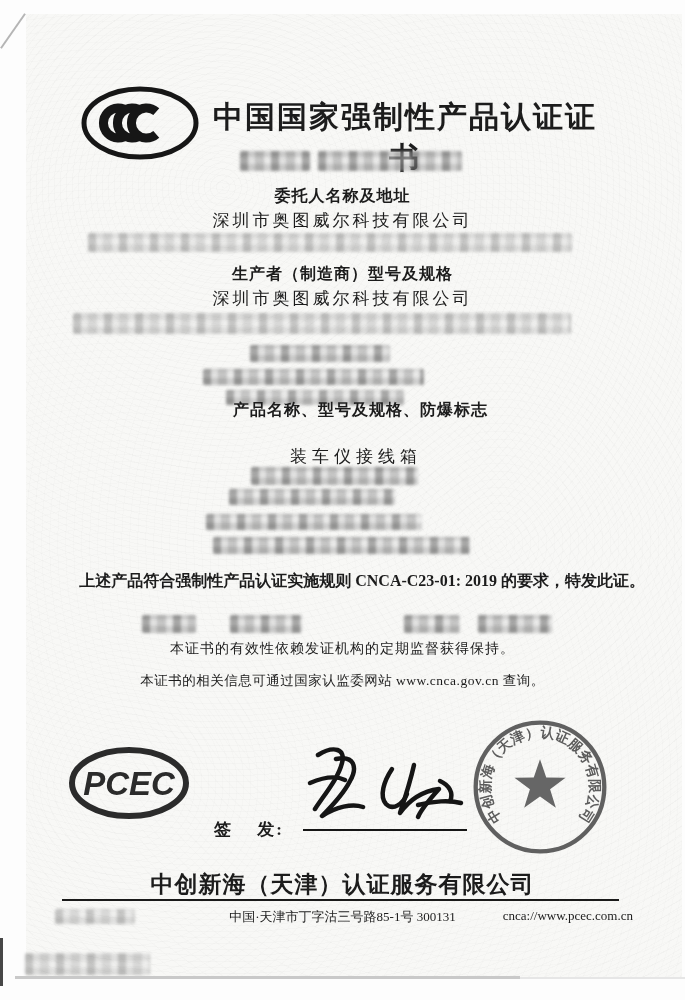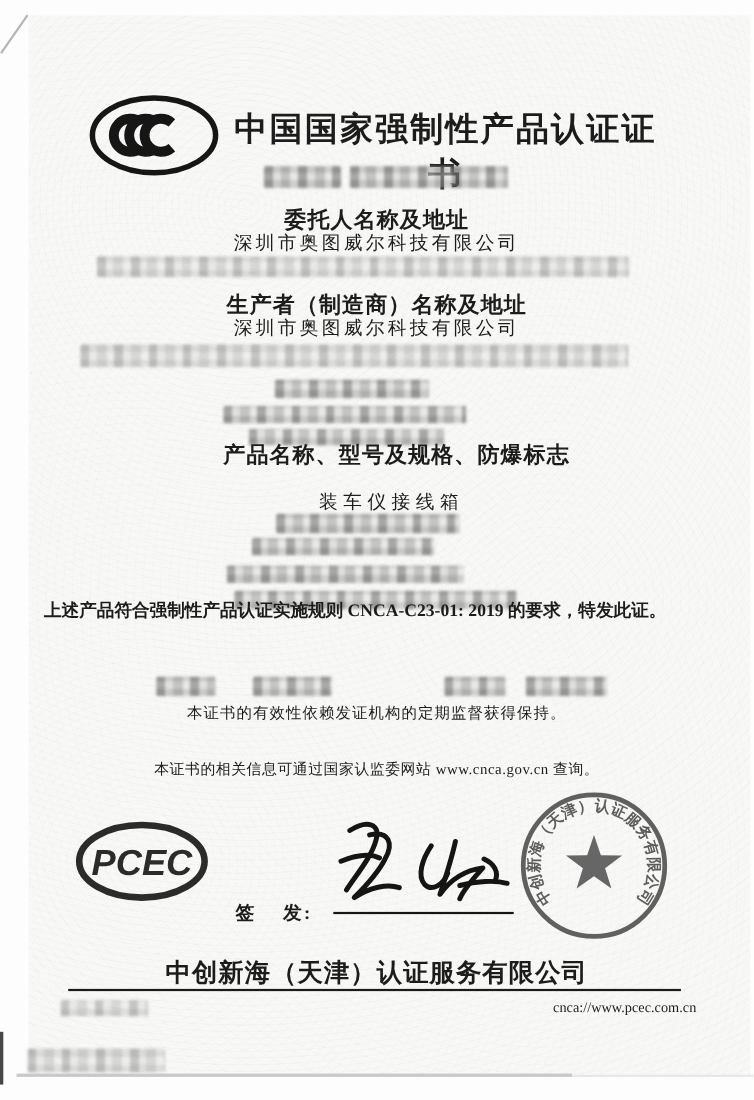--- a/index.html
+++ b/index.html
@@ -12,21 +12,21 @@
            background-color:#f8f8f6;
            background-image:
              repeating-radial-gradient(circle at 30% 18%, rgba(0,0,0,0.016) 0 1px, transparent 1px 6px),
              repeating-radial-gradient(circle at 72% 55%, rgba(0,0,0,0.013) 0 1px, transparent 1px 8px),
              repeating-radial-gradient(circle at 15% 80%, rgba(0,0,0,0.012) 0 1px, transparent 1px 7px); }
 
   .abs { position:absolute; }
   .ctr { left:0; right:0; text-align:center; }
 
   .title { font-size:30px; font-weight:bold; letter-spacing:2px; }
-  .h-sec { font-size:20px; font-weight:bold; letter-spacing:1px; }
+  .h-sec { font-size:16px; font-weight:bold; letter-spacing:1px; }
   .t-co  { font-size:17px; letter-spacing:3px; }
   .t-prod{ font-size:17px; letter-spacing:5px; }
   .t-stmt{ font-size:16px; font-weight:bold; }
   .t-note-b { font-size:14px; font-weight:normal; letter-spacing:1px; }
   .t-note   { font-size:13.5px; letter-spacing:0.5px; }
   .t-sign { font-size:17px; font-weight:bold; word-spacing:18px; letter-spacing:2px;margin-top:28px; }
   .t-issuer { font-family:"Liberation Sans","DejaVu Sans",sans-serif;
               font-size:23px; font-weight:bold; letter-spacing:1px; }
   .t-foot { font-size:13px; }
 
@@ -64,43 +64,43 @@
 
   <div class="abs title" style="left:200px; top:97px; width:410px; text-align:center;">中国国家强制性产品认证证书</div>
 
   <div class="px" style="left:240px; top:151px; width:70px;  height:20px;"></div>
   <div class="px" style="left:318px; top:151px; width:144px; height:20px;"></div>
 
   <div class="abs ctr h-sec" style="top:186px;">委托人名称及地址</div>
   <div class="abs ctr t-co" style="top:209px;">深圳市奥图威尔科技有限公司</div>
   <div class="px l" style="left:88px; top:233px; width:484px; height:19px;"></div>
 
-  <div class="abs ctr h-sec" style="top:264px;">生产者（制造商）名称及地址</div>
+  <div class="abs ctr h-sec" style="top:264px;">生产者（制造商）型号及规格</div>
   <div class="abs ctr t-co" style="top:287px;">深圳市奥图威尔科技有限公司</div>
   <div class="px l" style="left:73px;  top:313px; width:498px; height:21px;"></div>
   <div class="px" style="left:250px; top:345px; width:140px; height:17px;"></div>
   <div class="px" style="left:203px; top:369px; width:221px; height:16px;"></div>
   <div class="px" style="left:226px; top:390px; width:178px; height:15px;"></div>
 
   <div class="abs ctr h-sec" style="top:400px;margin-left:36px;">产品名称、型号及规格、防爆标志</div>
   <div class="abs ctr t-prod" style="top:445px;padding-left:27px;">装车仪接线箱</div>
   <div class="px" style="left:251px; top:467px; width:167px; height:18px;"></div>
   <div class="px" style="left:229px; top:489px; width:166px; height:16px;"></div>
   <div class="px" style="left:206px; top:514px; width:216px; height:16px;"></div>
   <div class="px" style="left:213px; top:537px; width:257px; height:17px;"></div>
 
-  <div class="abs t-stmt" style="left:40px; top:545px; width:605px; text-align:left;">上述产品符合强制性产品认证实施规则 CNCA-C23-01: 2019 的要求，特发此证。</div>
+  <div class="abs t-stmt" style="left:40px; top:571px; width:605px; text-align:right;">上述产品符合强制性产品认证实施规则 CNCA-C23-01: 2019 的要求，特发此证。</div>
 
   <div class="px" style="left:142px; top:615px; width:54px; height:18px;"></div>
   <div class="px" style="left:230px; top:615px; width:72px; height:18px;"></div>
   <div class="px" style="left:404px; top:615px; width:56px; height:18px;"></div>
   <div class="px" style="left:478px; top:615px; width:74px; height:18px;"></div>
 
   <div class="abs ctr t-note-b" style="top:640px;">本证书的有效性依赖发证机构的定期监督获得保持。</div>
-  <div class="abs ctr t-note" style="top:691px;">本证书的相关信息可通过国家认监委网站 www.cnca.gov.cn 查询。</div>
+  <div class="abs ctr t-note" style="top:672px;">本证书的相关信息可通过国家认监委网站 www.cnca.gov.cn 查询。</div>
 
   <svg class="abs" style="left:66px; top:746px;" width="126" height="74" viewBox="0 0 126 74">
     <ellipse cx="63" cy="37" rx="57" ry="33" fill="none" stroke="#2b2b2b" stroke-width="6"></ellipse>
     <text x="63" y="49" text-anchor="middle" font-family="Liberation Sans, DejaVu Sans, sans-serif" font-size="33" font-weight="bold" font-style="italic" fill="#2b2b2b">PCEC</text>
   </svg>
 
   <div class="abs t-sign" style="left:214px; top:790px;">签 发:</div>
 
   <svg class="abs" style="left:300px; top:743px;" width="165" height="85" viewBox="0 0 165 85" aria-label="殷红">
     <g fill="none" stroke="#151515" stroke-width="4.5" stroke-linecap="round" stroke-linejoin="round">
@@ -123,19 +123,20 @@
     </defs>
     <text font-size="14.5" font-weight="600" fill="#5c5c5c" letter-spacing="0.5">
       <textPath href="#stampArc" startOffset="0" textLength="236">中创新海（天津）认证服务有限公司</textPath>
     </text>
   </svg>
 
   <div class="abs t-issuer" style="left:60px; top:869px; width:685px; text-align:center; left:0;">中创新海（天津）认证服务有限公司</div>
   <div class="rule" style="left:62px; top:899px; width:557px; height:2px;"></div>
 
   <div class="px l" style="left:55px; top:909px; width:80px; height:15px;"></div>
+  <div class="abs t-foot" style="left:150px; top:908px; width:385px; text-align:center;">中国·天津市丁字沽三号路85-1号  300131</div>
   <div class="abs t-foot" style="left:493px; top:908px; width:140px; text-align:right;">cnca://www.pcec.com.cn</div>
 
   <div class="px l" style="left:25px; top:953px; width:125px; height:22px;"></div>
   <div class="edge-bl"></div>
   <div class="edge-bottom"></div>
   <div class="edge-bottom2"></div>
 </div>
 
 </body></html>

